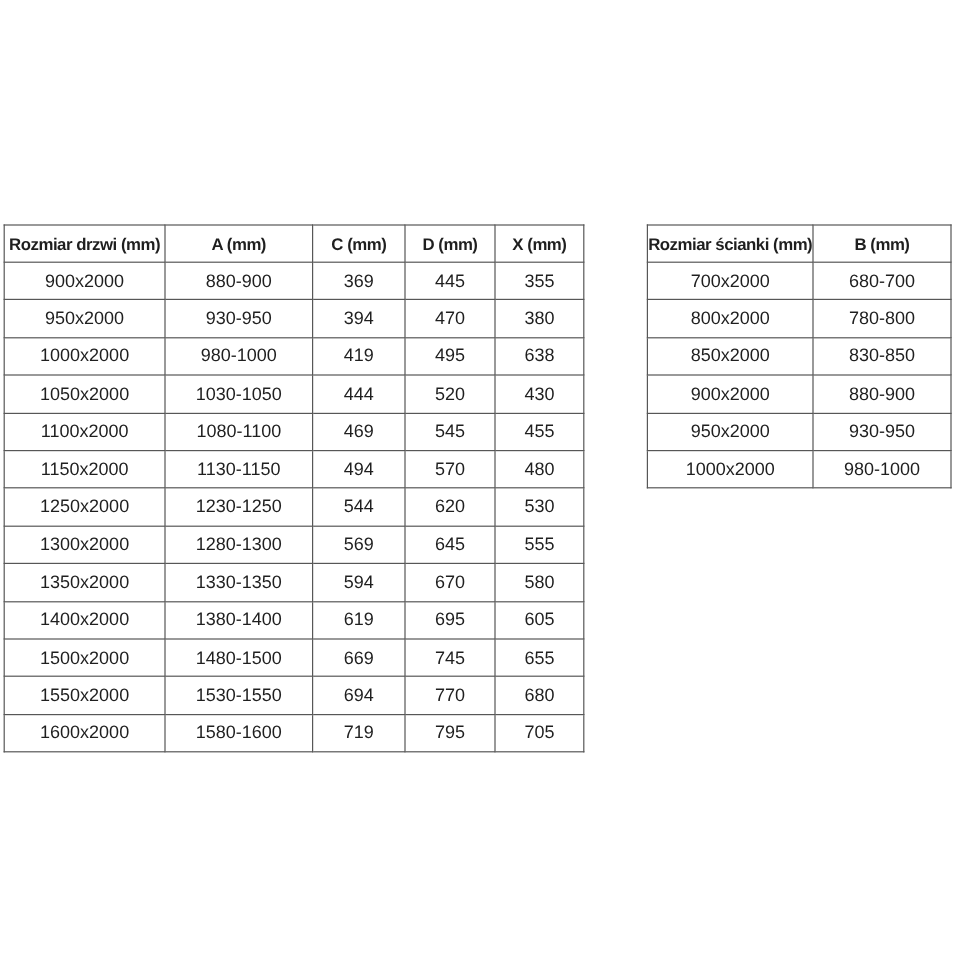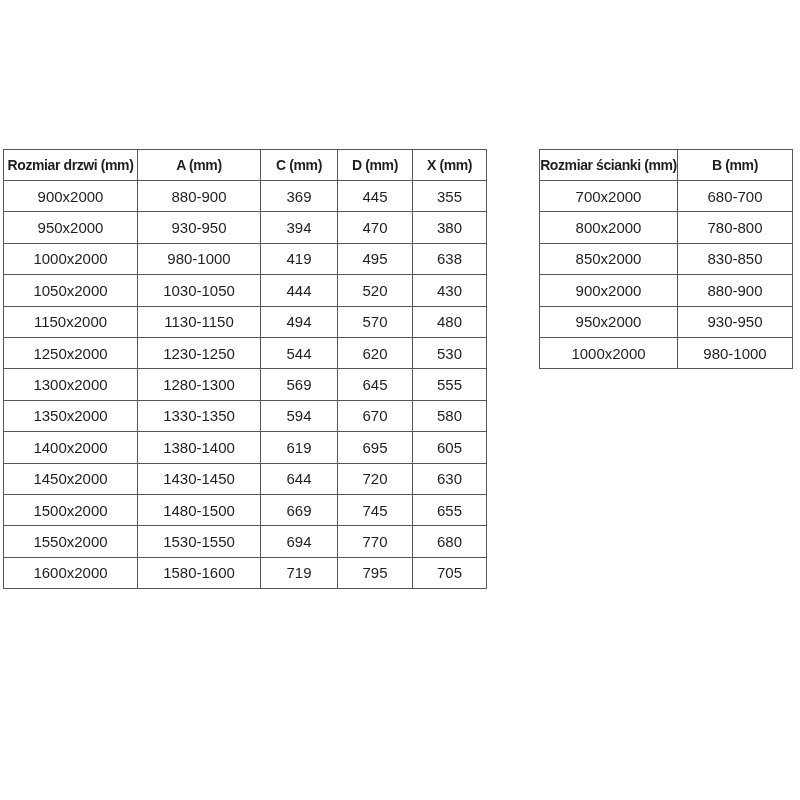--- a/index.html
+++ b/index.html
@@ -15,20 +15,21 @@
     width: 800px;
     height: 800px;
     background: #ffffff;
     overflow: hidden;
   }
   table.spec {
     border-collapse: collapse;
     table-layout: fixed;
     position: absolute;
     color: #1f1f1f;
+    margin-top: 38px;
   }
   table.spec th, table.spec td {
     border: 1px solid #575757;
     text-align: center;
     vertical-align: middle;
     padding: 0;
     white-space: nowrap;
     overflow: hidden;
   }
   table.spec th {
@@ -98,20 +99,27 @@
           <td>638</td>
         </tr>
         <tr>
           <td>1050x2000</td>
           <td>1030-1050</td>
           <td>444</td>
           <td>520</td>
           <td>430</td>
         </tr>
         <tr>
+          <td>1100x2000</td>
+          <td>1080-1100</td>
+          <td>469</td>
+          <td>545</td>
+          <td>455</td>
+        </tr>
+        <tr>
           <td>1150x2000</td>
           <td>1130-1150</td>
           <td>494</td>
           <td>570</td>
           <td>480</td>
         </tr>
         <tr>
           <td>1250x2000</td>
           <td>1230-1250</td>
           <td>544</td>
@@ -131,27 +139,20 @@
           <td>594</td>
           <td>670</td>
           <td>580</td>
         </tr>
         <tr>
           <td>1400x2000</td>
           <td>1380-1400</td>
           <td>619</td>
           <td>695</td>
           <td>605</td>
-        </tr>
-        <tr>
-          <td>1450x2000</td>
-          <td>1430-1450</td>
-          <td>644</td>
-          <td>720</td>
-          <td>630</td>
         </tr>
         <tr>
           <td>1500x2000</td>
           <td>1480-1500</td>
           <td>669</td>
           <td>745</td>
           <td>655</td>
         </tr>
         <tr>
           <td>1550x2000</td>

